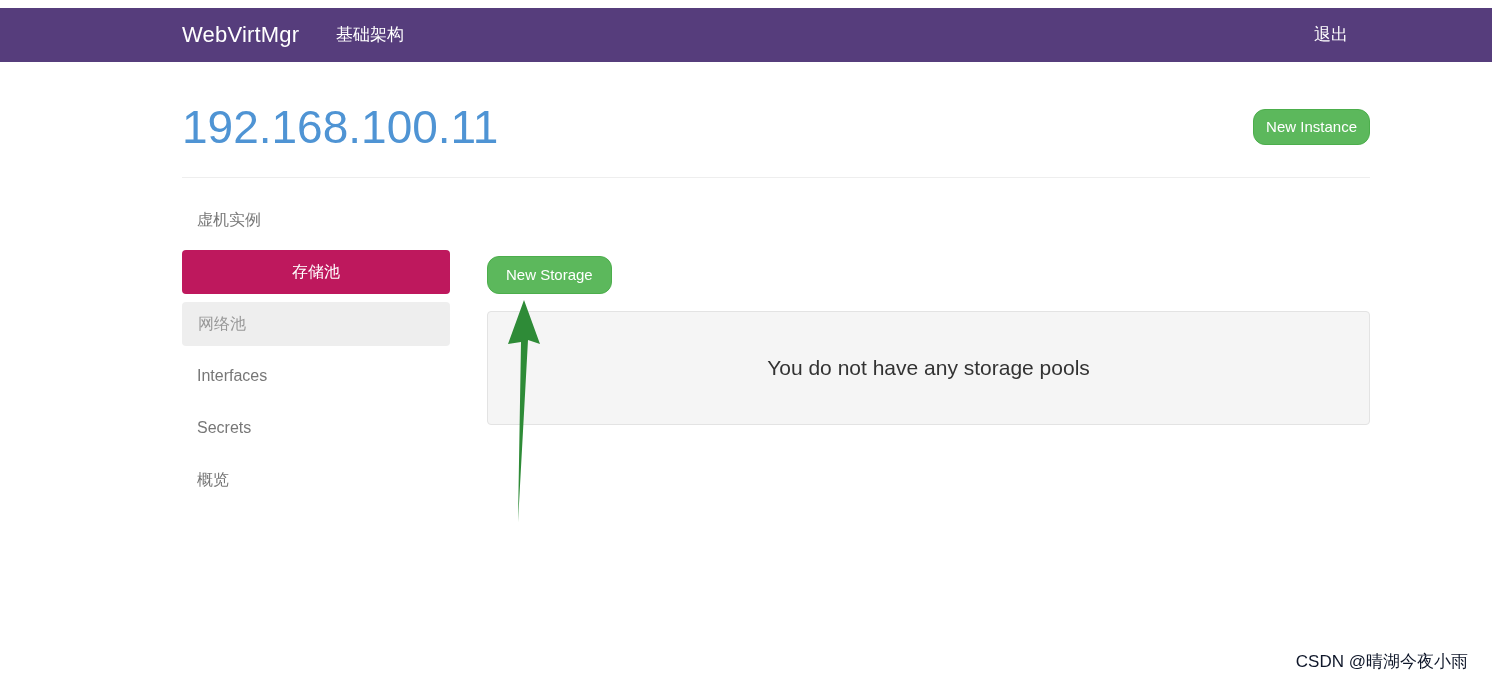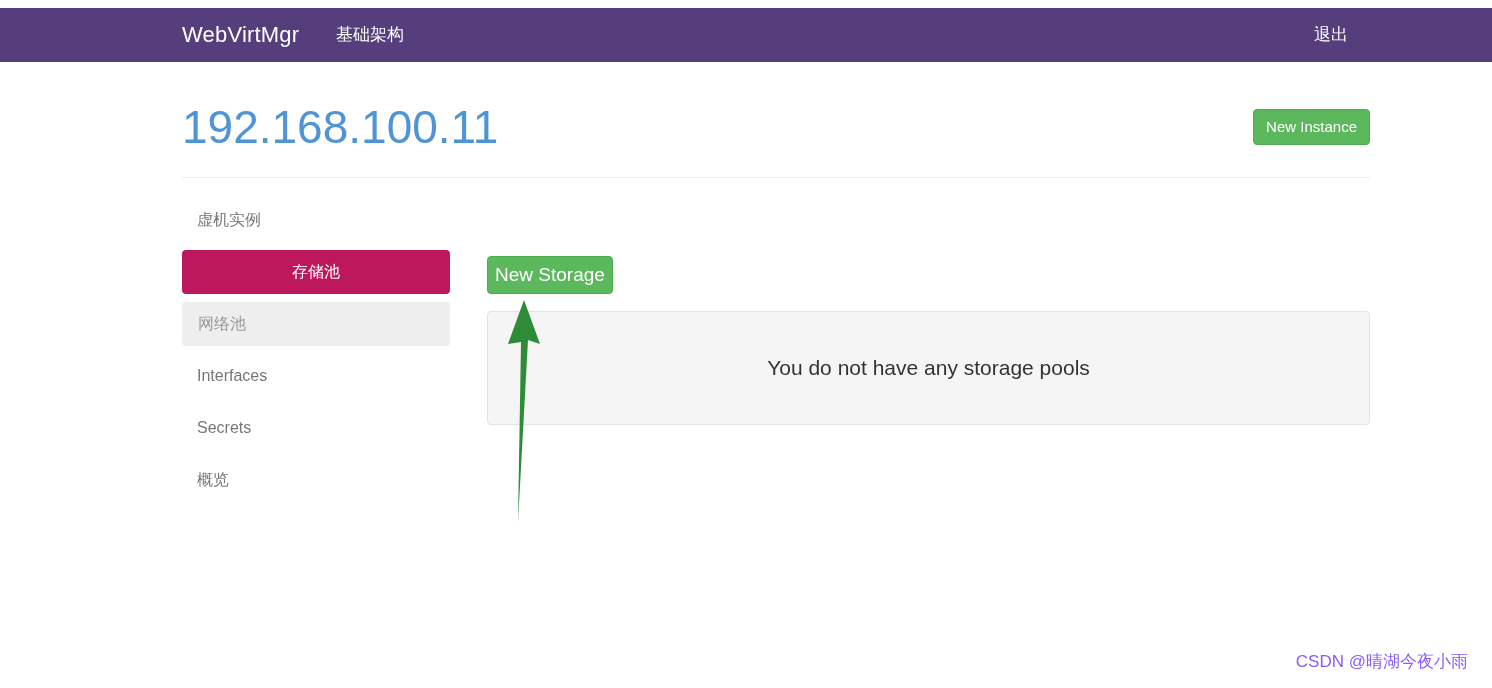--- a/index.html
+++ b/index.html
@@ -74,21 +74,21 @@
     margin: 0;
     font-size: 46px;
     line-height: 58px;
     font-weight: normal;
     color: #4f94d4;
     letter-spacing: 0px;
   }
   .btn {
     display: inline-block;
     border: 1px solid transparent;
-    border-radius: 4px;
+    border-radius: 12px;
     font-family: "Liberation Sans", "DejaVu Sans", sans-serif;
     text-align: center;
     cursor: pointer;
     white-space: nowrap;
     text-decoration: none;
   }
   .btn-success {
     background: #5cb85c;
     border-color: #4cae4c;
     color: #ffffff;
@@ -136,22 +136,22 @@
   .main {
     position: absolute;
     left: 487px;
     top: 144px;
     width: 883px;
   }
   .btn-new-storage {
     position: absolute;
     left: 0;
     top: 58px;
-    padding: 7px 7px;
-    font-size: 19px;
+    padding: 7px 18px;
+    font-size: 15px;
     line-height: 22px;
     height: 38px;
   }
   .panel-empty {
     position: absolute;
     left: 0;
     top: 113px;
     width: 883px;
     height: 114px;
     background: #f5f5f5;
@@ -178,21 +178,21 @@
     pointer-events: none;
   }
 
   
   .watermark {
     position: absolute;
     right: 24px;
     bottom: 14px;
     font-size: 17px;
     line-height: 24px;
-    color: #8b5cf6;
+    color: #0f172a;
     white-space: nowrap;
   }
 </style>
 </head>
 <body>
 
 <div class="navbar">
   <a class="navbar-brand" href="#">WebVirtMgr</a>
   <a class="navbar-link nav-infra" href="#">基础架构</a>
   <a class="navbar-link nav-logout" href="#">退出</a>

